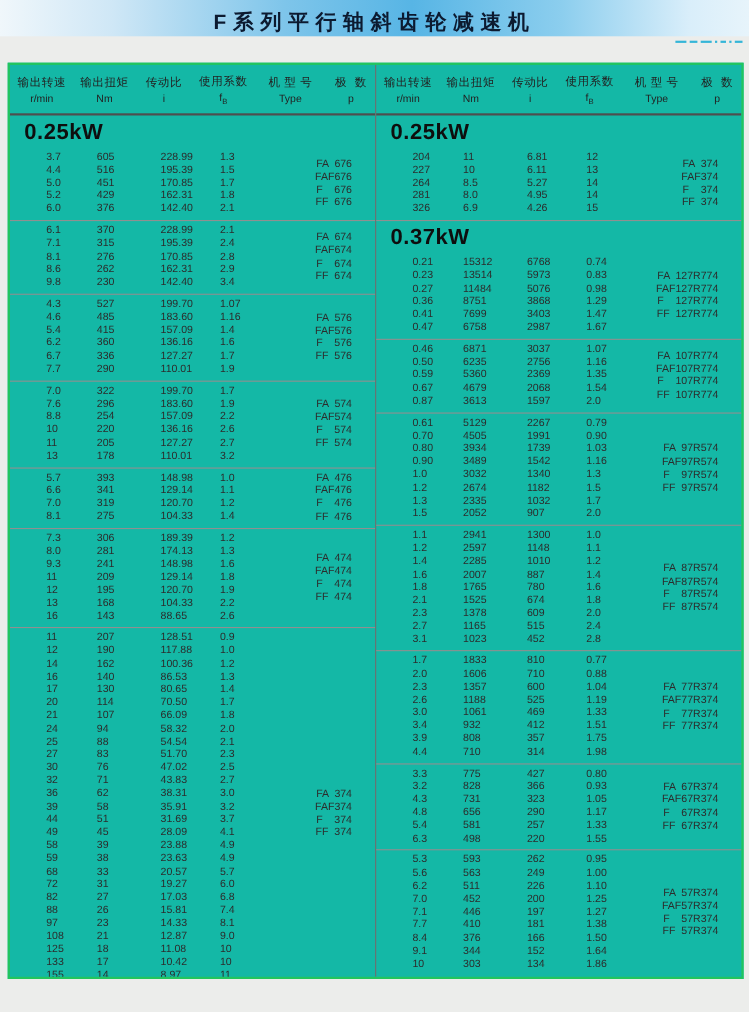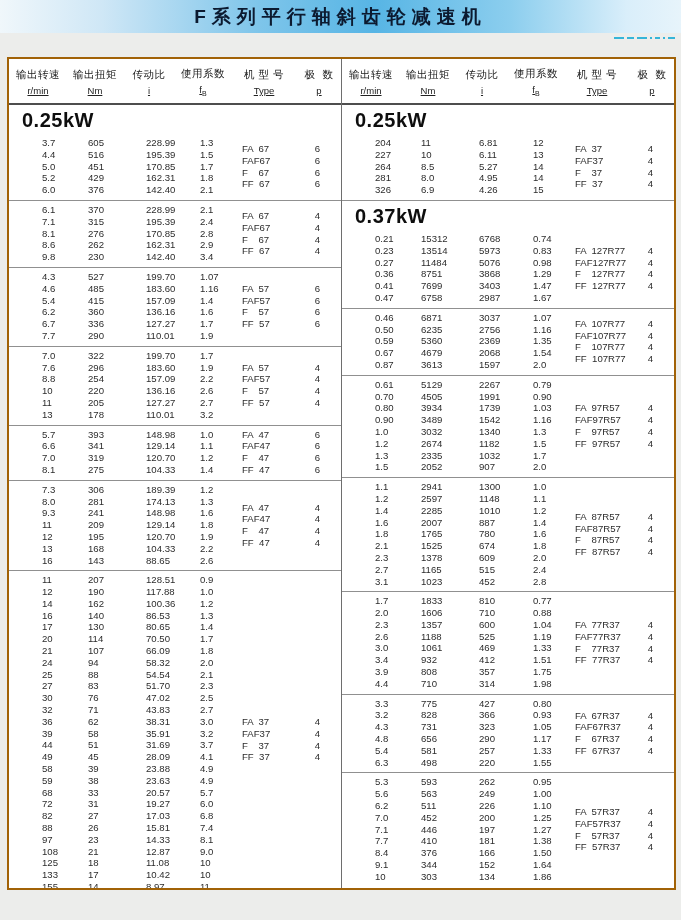--- a/index.html
+++ b/index.html
@@ -4,50 +4,50 @@
 <style>
   html,body { margin:0; padding:0; }
   body {
     width:681px; height:920px; position:relative; overflow:hidden;
     background:#ecedeb;
     font-family:"Liberation Sans","DejaVu Sans",sans-serif;
   }
   .title-band {
     height:33px;
     background:linear-gradient(90deg,#f0f7fb 0%,#cfe7f6 15%,#7ec5ea 38%,#57b5e5 55%,#8cceee 75%,#d9eefa 92%,#e7f4fb 100%);
-    display:flex; align-items:center; justify-content:center;
+    display:flex; align-items:flex-end; justify-content:center;
   }
   .page-title { font-size:19px; font-weight:bold; letter-spacing:6px; color:#0c1a30; }
   .dashes { position:absolute; top:37px; right:6px; display:flex; gap:3px; align-items:center; }
   .dashes i { display:block; height:2px; background:#35b5d8; }
   .spec-table {
     position:absolute; top:57px; left:7px; width:665px; bottom:30px;
-    border:2px solid #a16207; background:#ffffff; display:flex; overflow:hidden;
+    border:2px solid #22c55e; background:#14b8a6; display:flex; overflow:hidden;
   }
   .half { flex:1 1 0; min-width:0; }
   .half + .half { border-left:1px solid #6e6e6e; }
   .col-header {
     height:42px; border-bottom:2px solid #4e4e4e;
     display:grid; grid-template-columns:58px 56px 52px 56px 66px 1fr;
     align-items:center; padding-top:2px;
   }
   .hcell { text-align:center; color:#222; }
   .hcn { font-size:10.5px; letter-spacing:0.5px; display:block; white-space:pre; }
-  .hunit { font-size:9.5px; display:block; margin-top:3px;text-decoration:underline; }
+  .hunit { font-size:9.5px; display:block; margin-top:3px; }
   .fsub { font-size:7px; }
   .section + .section { border-top:1px solid #909090; }
   .block { position:relative; padding:3px 12px 4px; }
   .block + .block { border-top:1px solid #909090; }
   .row {
     display:grid; grid-template-columns:46px 58px 54px 40px;
     padding-left:21px; line-height:11.8px; font-size:9.6px; color:#2c2c2c;
   }
   .power-heading { font-size:20px; font-weight:bold; color:#0e0e0e; padding:4px 0 2px 13px; letter-spacing:0.5px; }
   .types { position:absolute; left:233px; width:78px; top:50%; transform:translateY(-50%); }
-  .type-line { display:flex; justify-content:space-between; font-size:9.6px; line-height:11.8px; color:#2c2c2c; white-space:pre; }
+  .type-line { display:flex; justify-content:flex-end; font-size:9.6px; line-height:11.8px; color:#2c2c2c; white-space:pre; }
 </style>
 </head>
 <body>
 
 <div class="title-band">
   <div class="page-title">F系列平行轴斜齿轮减速机</div>
 </div>
 
 <div class="dashes">
   <i style="width:10px"></i>

